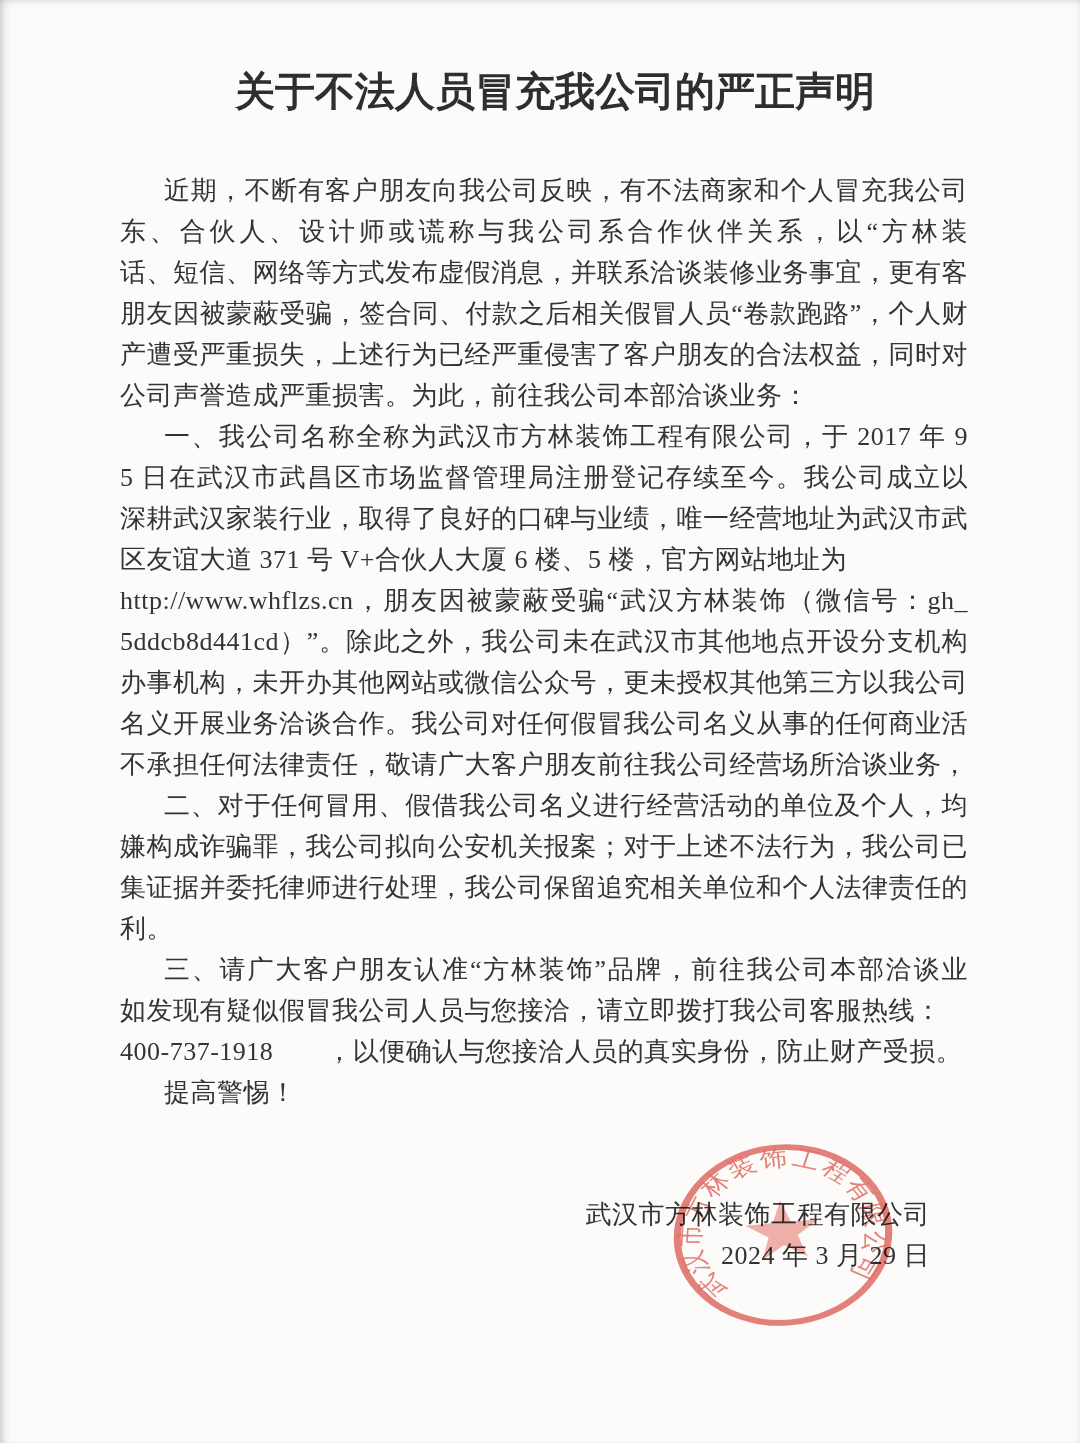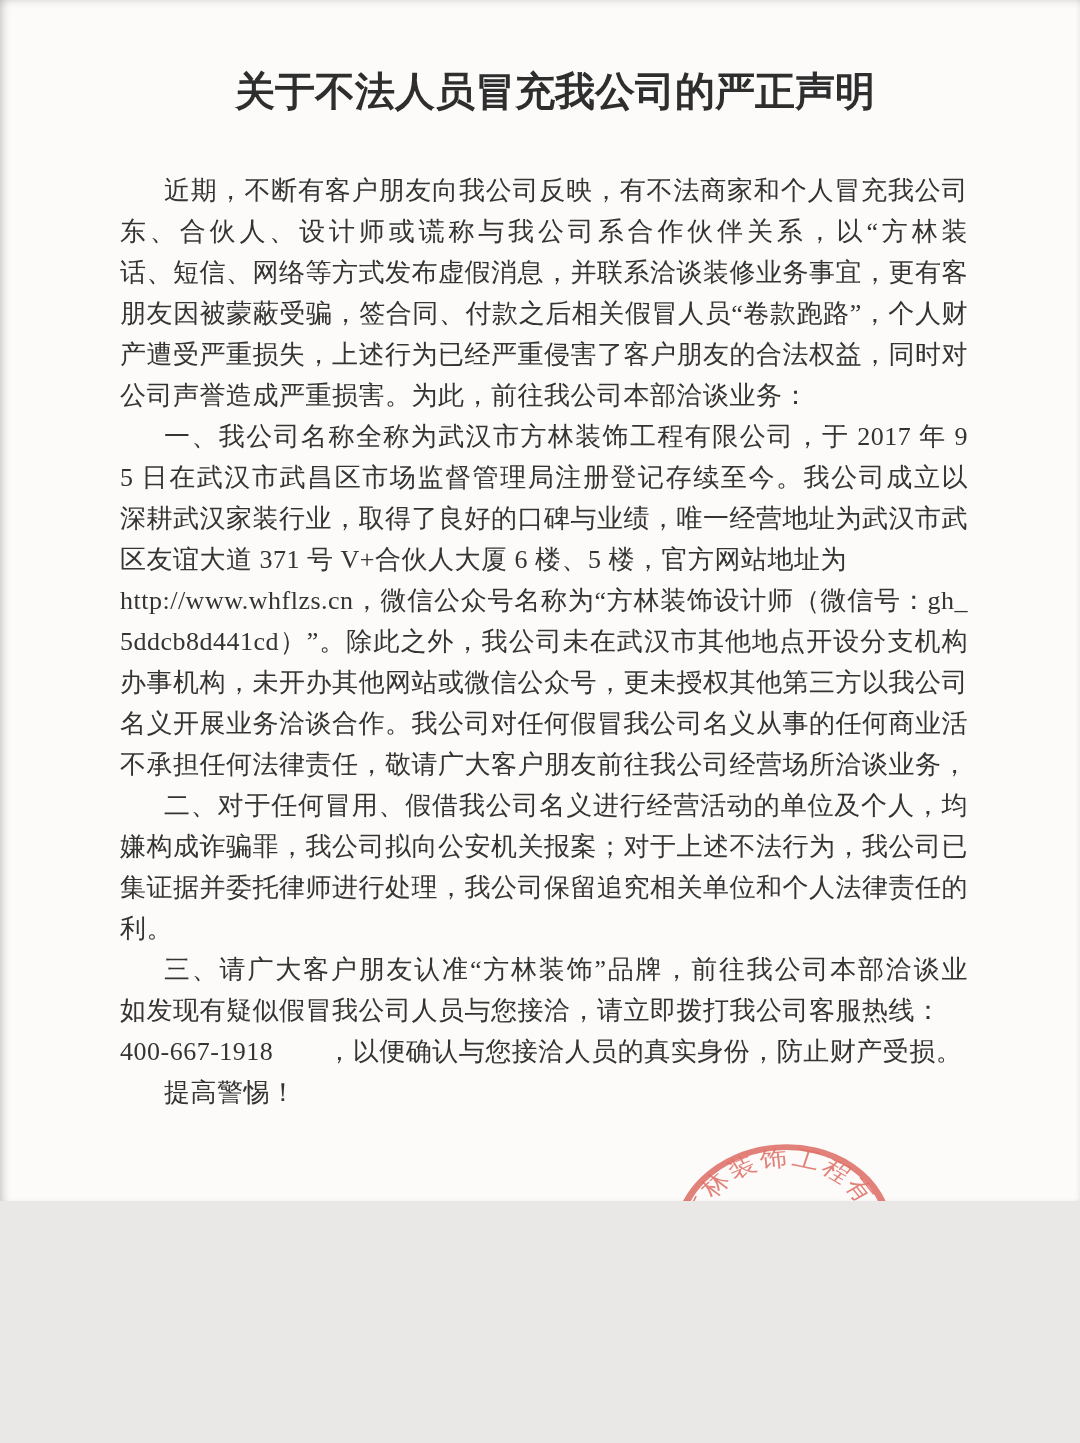--- a/index.html
+++ b/index.html
@@ -3,21 +3,21 @@
 <meta charset="utf-8">
 <style>
   html, body {
     margin: 0;
     padding: 0;
     background: #e9e8e6;
   }
   .page {
     position: relative;
     width: 1080px;
-    height: 1201px;
+    height: 1443px;
     margin: 0 auto;
     background: #fcfbf9;
     overflow: hidden;
     font-family: "Liberation Serif", "DejaVu Serif", serif;
     color: #343434;
     box-shadow: inset 8px 0 10px -6px rgba(0,0,0,0.22),
                 inset 0 6px 8px -5px rgba(0,0,0,0.12),
                 inset -4px 0 6px -4px rgba(0,0,0,0.08);
   }
   .doc-title {
@@ -90,32 +90,32 @@
       <div class="line full indent">近期，不断有客户朋友向我公司反映，有不法商家和个人冒充我公司股</div>
       <div class="line full">东、合伙人、设计师或谎称与我公司系合作伙伴关系，以“方林装饰”、“方</div>
       <div class="line full">话、短信、网络等方式发布虚假消息，并联系洽谈装修业务事宜，更有客户</div>
       <div class="line full">朋友因被蒙蔽受骗，签合同、付款之后相关假冒人员“卷款跑路”，个人财</div>
       <div class="line full">产遭受严重损失，上述行为已经严重侵害了客户朋友的合法权益，同时对我</div>
       <div class="line">公司声誉造成严重损害。为此，前往我公司本部洽谈业务：</div>
       <div class="line full indent">一、我公司名称全称为武汉市方林装饰工程有限公司，于 2017 年 9 月</div>
       <div class="line full">5 日在武汉市武昌区市场监督管理局注册登记存续至今。我公司成立以来，</div>
       <div class="line full">深耕武汉家装行业，取得了良好的口碑与业绩，唯一经营地址为武汉市武昌</div>
       <div class="line">区友谊大道 371 号 V+合伙人大厦 6 楼、5 楼，官方网站地址为</div>
-      <div class="line full">http://www.whflzs.cn，微信公众号名称为“方林装饰设计师（微信号：gh_</div>
+      <div class="line full">http://www.whflzs.cn，朋友因被蒙蔽受骗“武汉方林装饰（微信号：gh_</div>
       <div class="line full">5ddcb8d441cd）”。除此之外，我公司未在武汉市其他地点开设分支机构或</div>
       <div class="line full">办事机构，未开办其他网站或微信公众号，更未授权其他第三方以我公司的</div>
       <div class="line full">名义开展业务洽谈合作。我公司对任何假冒我公司名义从事的任何商业活动</div>
       <div class="line full">不承担任何法律责任，敬请广大客户朋友前往我公司经营场所洽谈业务，并</div>
       <div class="line full indent">二、对于任何冒用、假借我公司名义进行经营活动的单位及个人，均涉</div>
       <div class="line full">嫌构成诈骗罪，我公司拟向公安机关报案；对于上述不法行为，我公司已收</div>
       <div class="line full">集证据并委托律师进行处理，我公司保留追究相关单位和个人法律责任的权</div>
       <div class="line">利。</div>
       <div class="line full indent">三、请广大客户朋友认准“方林装饰”品牌，前往我公司本部洽谈业务。</div>
       <div class="line">如发现有疑似假冒我公司人员与您接洽，请立即拨打我公司客服热线：</div>
-      <div class="line">400-667-1918　　，以便确认与您接洽人员的真实身份，防止财产受损。</div>
+      <div class="line">400-737-1918　　，以便确认与您接洽人员的真实身份，防止财产受损。</div>
       <div class="line indent">提高警惕！</div>
     </div>
 
   <div class="signature">
     <div>武汉市方林装饰工程有限公司</div>
     <div>2024 年 3 月 29 日</div>
   </div>
 
   <div class="seal">
     <svg viewBox="0 0 230 230" preserveAspectRatio="none">

